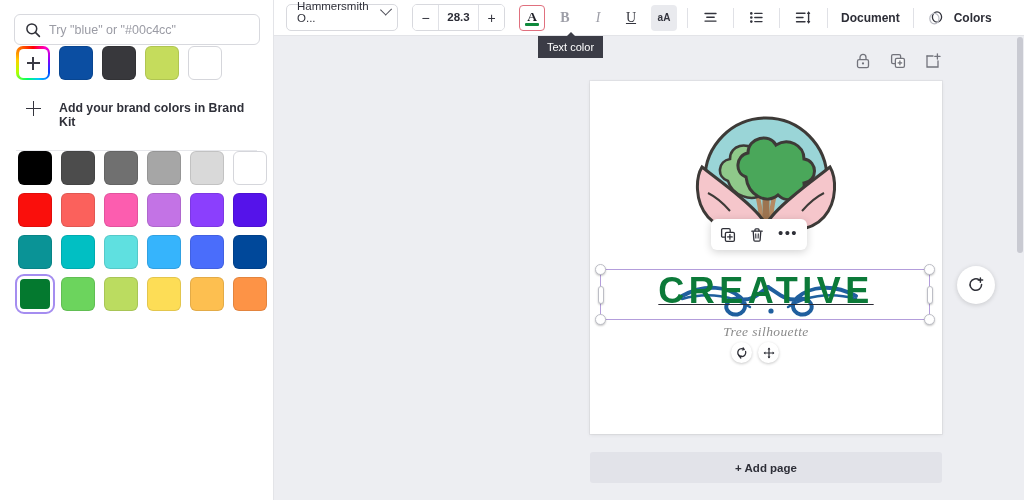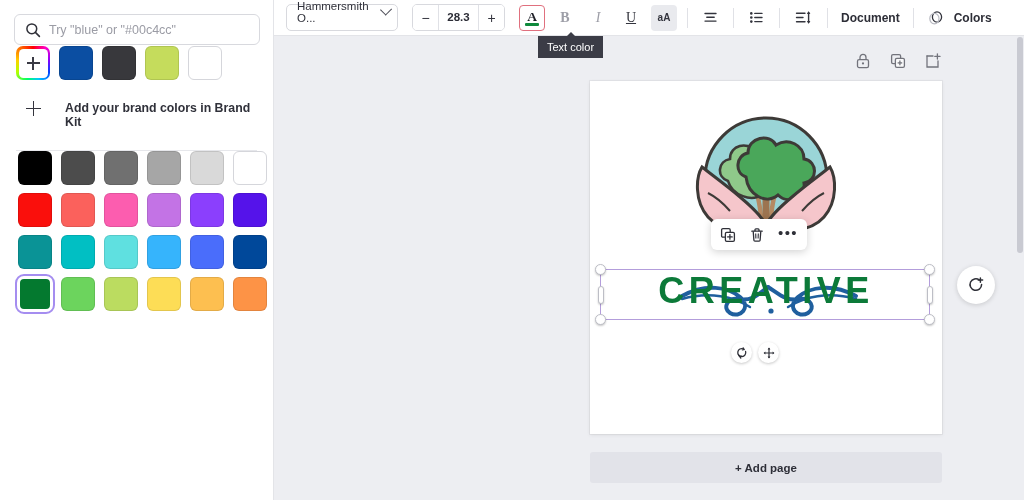--- a/index.html
+++ b/index.html
@@ -61,21 +61,21 @@
   .swatch-add .plus {
     position: relative; z-index: 2; width: 13px; height: 13px;
   }
   .swatch-add .plus::before, .swatch-add .plus::after {
     content:""; position:absolute; background:#3a3a44;
   }
   .swatch-add .plus::before { left:0; top:5.8px; width:13px; height:1.6px; }
   .swatch-add .plus::after  { top:0; left:5.8px; height:13px; width:1.6px; }
 
   .brand-row {
-    display: flex; align-items: flex-start; gap: 24px;
+    display: flex; align-items: flex-start; gap: 18px;
     margin: 21px 0 0 12px; cursor: pointer;
   }
   .brand-plus { position: relative; width: 15px; height: 15px; flex:0 0 15px; }
   .brand-plus::before, .brand-plus::after { content:""; position:absolute; background:#33343d; }
   .brand-plus::before { left:0; top:6.8px; width:15px; height:1.5px; }
   .brand-plus::after { top:0; left:6.8px; height:15px; width:1.5px; }
   .brand-text { font-size: 12.3px; font-weight: bold; color: #30313a; }
 
   .hr { height: 1px; background: #e6e7eb; margin: 21px 2px 0 2px; }
 
@@ -410,22 +410,25 @@
           <path d="M92 215 C116 202 138 206 150 216 C162 226 150 238 140 232 C132 227 138 216 148 218
                    C162 221 170 212 178 206" stroke-width="4"></path>
           <path d="M178 206 C188 212 196 221 210 218 C220 216 226 227 218 232 C208 238 196 226 208 216
                    C220 206 242 202 266 215" stroke-width="4"></path>
           <path d="M92 218 C120 210 144 216 160 226" stroke-width="2.4"></path>
           <path d="M266 218 C238 210 214 216 198 226" stroke-width="2.4"></path>
           <circle cx="181" cy="230" r="2.6" fill="#1f5f9e" stroke="none"></circle>
         </g>
       </svg>
 
-      <div style="position:absolute;left:0;top:189px;width:352px;text-align:center;">
+      <div style="position:absolute;left:0;top:189px;width:352px;text-align:center;text-decoration:underline;">
         <span style="font-size:36px;font-weight:bold;color:#0c7a39;letter-spacing:4.5px;font-family:'Liberation Sans',sans-serif;">CREATIVE</span>
+      </div>
+      <div style="position:absolute;left:0;top:241px;width:352px;text-align:center;">
+        <span style="font-size:13.5px;font-style:italic;color:#8a8a8a;font-family:'Liberation Serif',serif;letter-spacing:.4px;">Tree silhouette</span>
       </div>
 
       <div class="sel-box">
         <span class="handle h-corner h-tl"></span>
         <span class="handle h-corner h-tr"></span>
         <span class="handle h-corner h-bl"></span>
         <span class="handle h-corner h-br"></span>
         <span class="handle h-side h-ml"></span>
         <span class="handle h-side h-mr"></span>
       </div>

